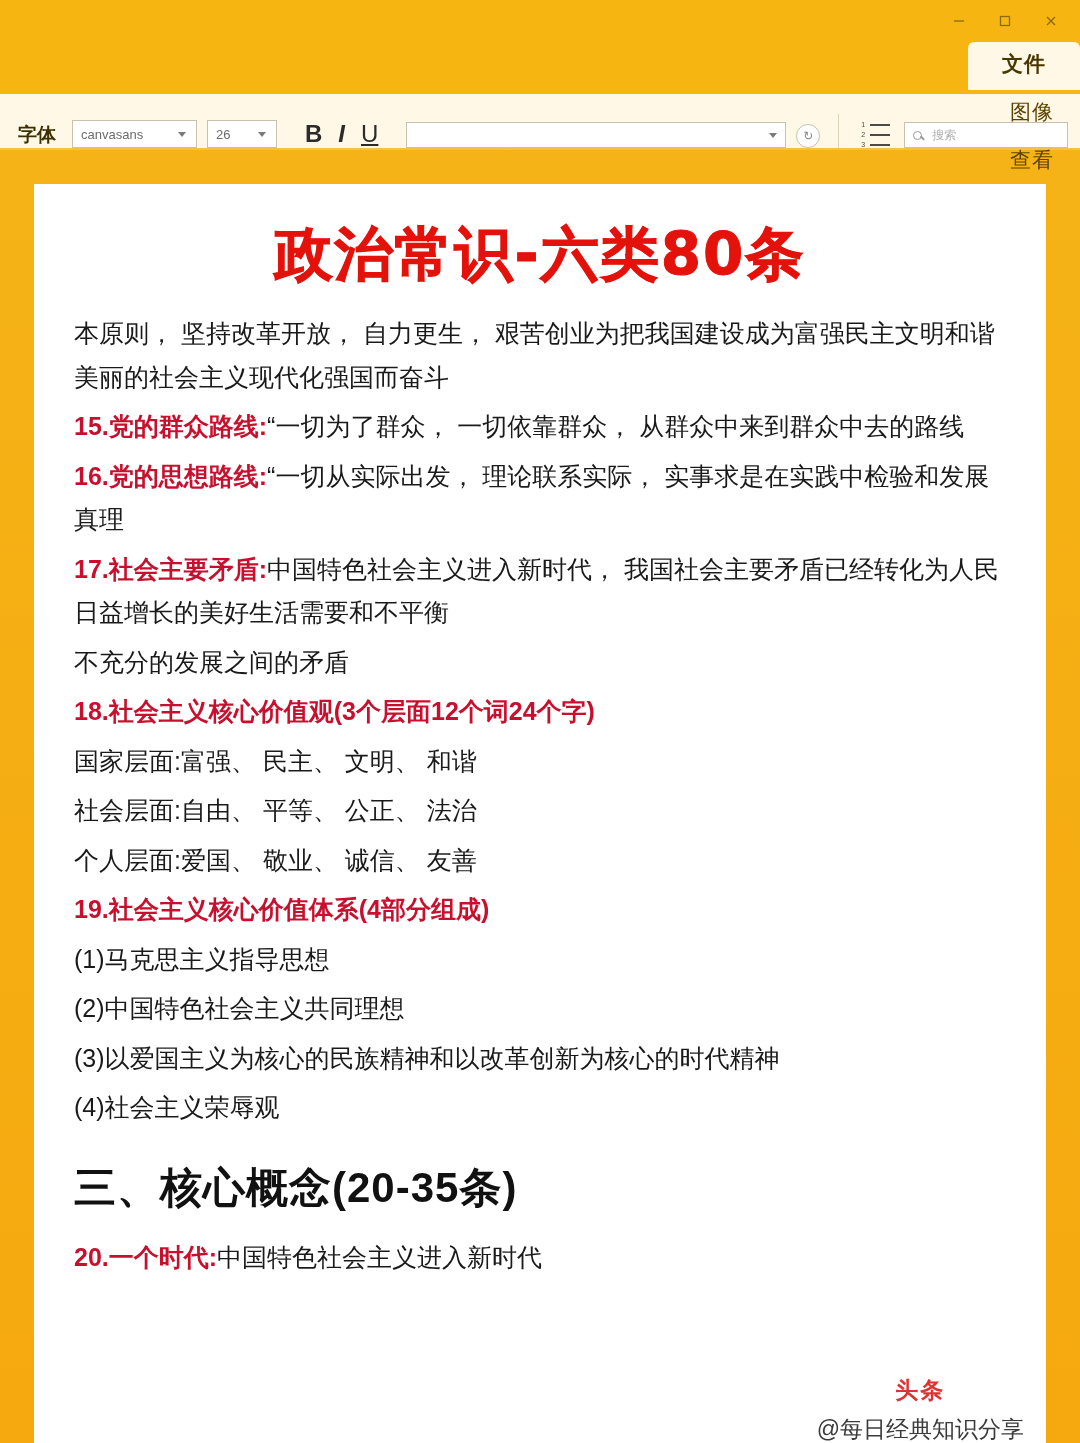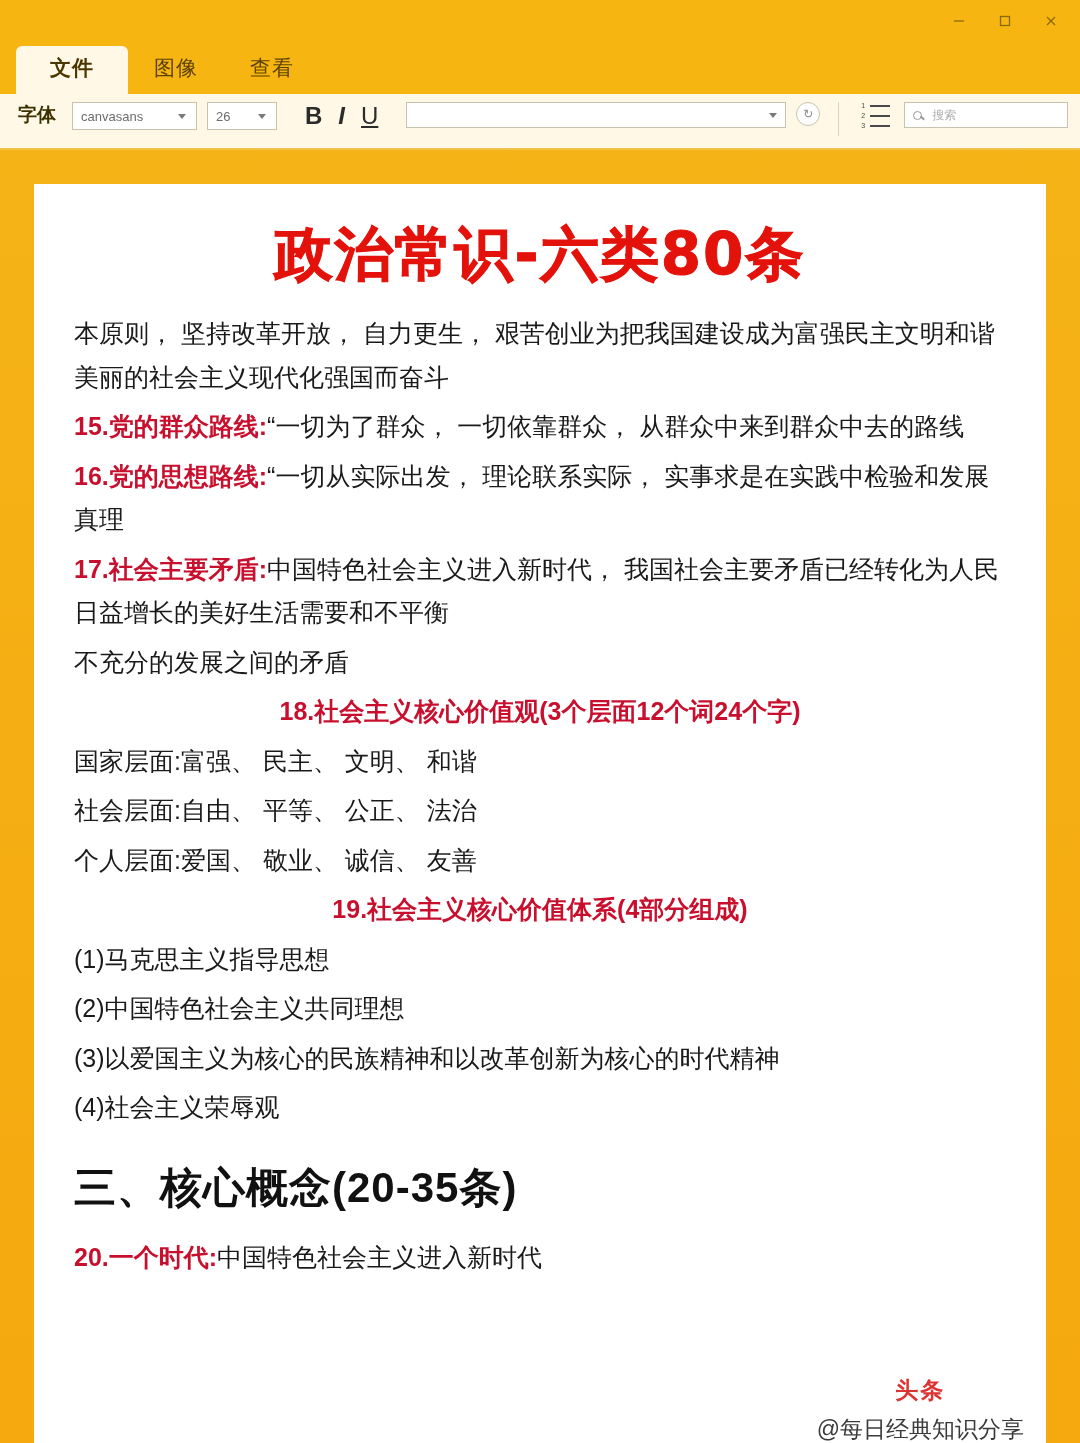--- a/index.html
+++ b/index.html
@@ -33,41 +33,42 @@
     line-height: 1;
   }
   .win-btn svg { display:block; }
 
   .menubar {
     height: 52px;
     display: flex;
     align-items: flex-end;
     background: #F7B512;
     padding-left: 16px;
+    flex-direction: column;
   }
   .menu-item {
     font-size: 21px;
     color: #5c4300;
     padding: 8px 26px 12px 26px;
     letter-spacing: 1px;
   }
   .menu-item.active {
     background: #FFF8E6;
     color: #4a3600;
     border-radius: 6px 6px 0 0;
     font-weight: bold;
     padding: 8px 34px 12px 34px;
   }
 
   .toolbar {
     height: 56px;
     background: #FFF8E6;
     display: flex;
-    align-items: flex-start;
-    padding: 8px 12px;
+    align-items: flex-end;
+    padding: 0 12px;
     gap: 10px;
     border-bottom: 2px solid #F0C14B;
   }
   .tb-label {
     font-size: 19px; color: #3d3000; font-weight: bold;
     padding: 0 6px;
   }
   .select-box {
     height: 28px;
     border: 1px solid #c9c2ae;
@@ -173,21 +174,20 @@
   p.body .hl {
     color: #C8102E;
     font-weight: bold;
   }
   p.red-head {
     font-size: 25px;
     color: #C8102E;
     font-weight: bold;
     line-height: 1.74;
     margin: 0 0 6px 0;
-    text-align: center;
   }
   h2.section {
     font-size: 42px;
     color: #111;
     font-weight: bold;
     margin: 30px 0 20px 0;
     letter-spacing: 1px;
   }
   .watermark {
     position: absolute;

